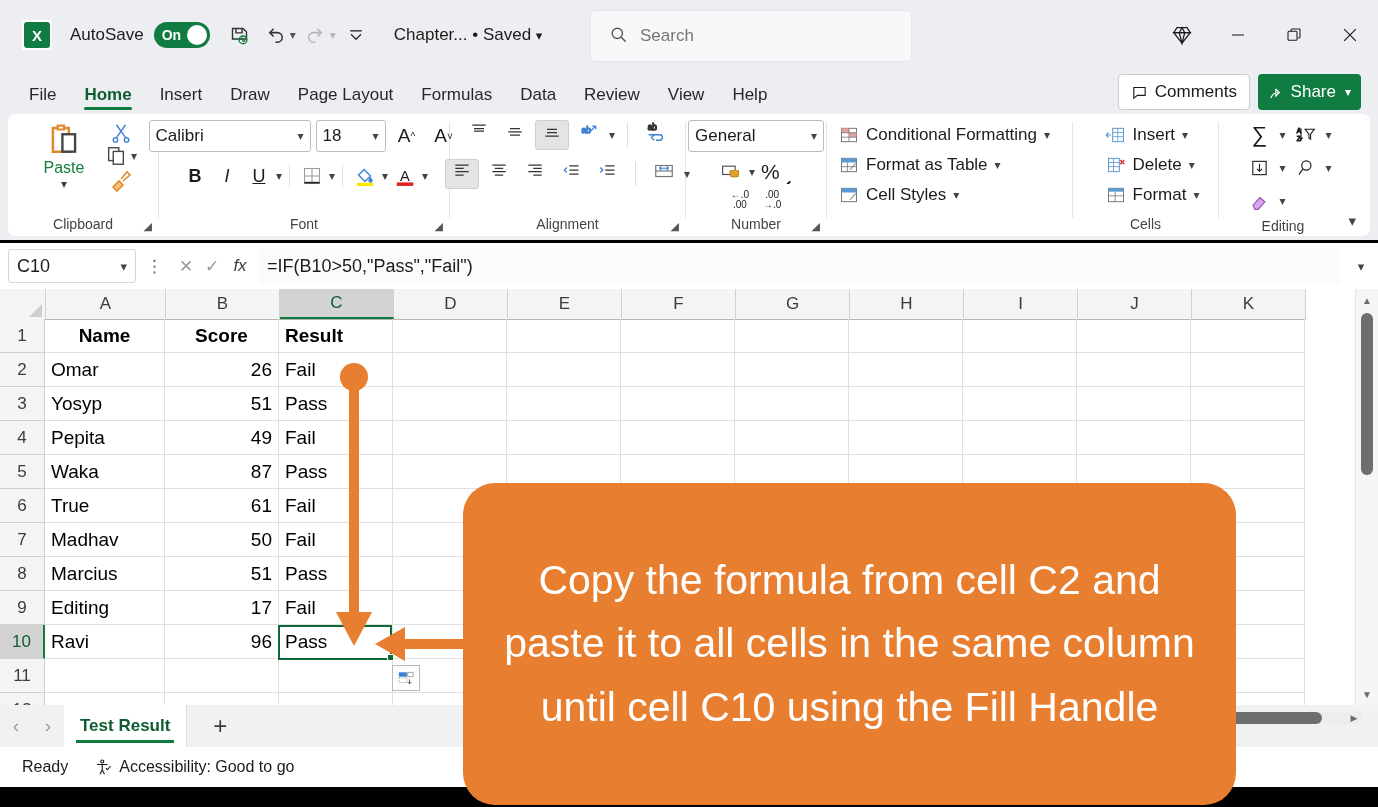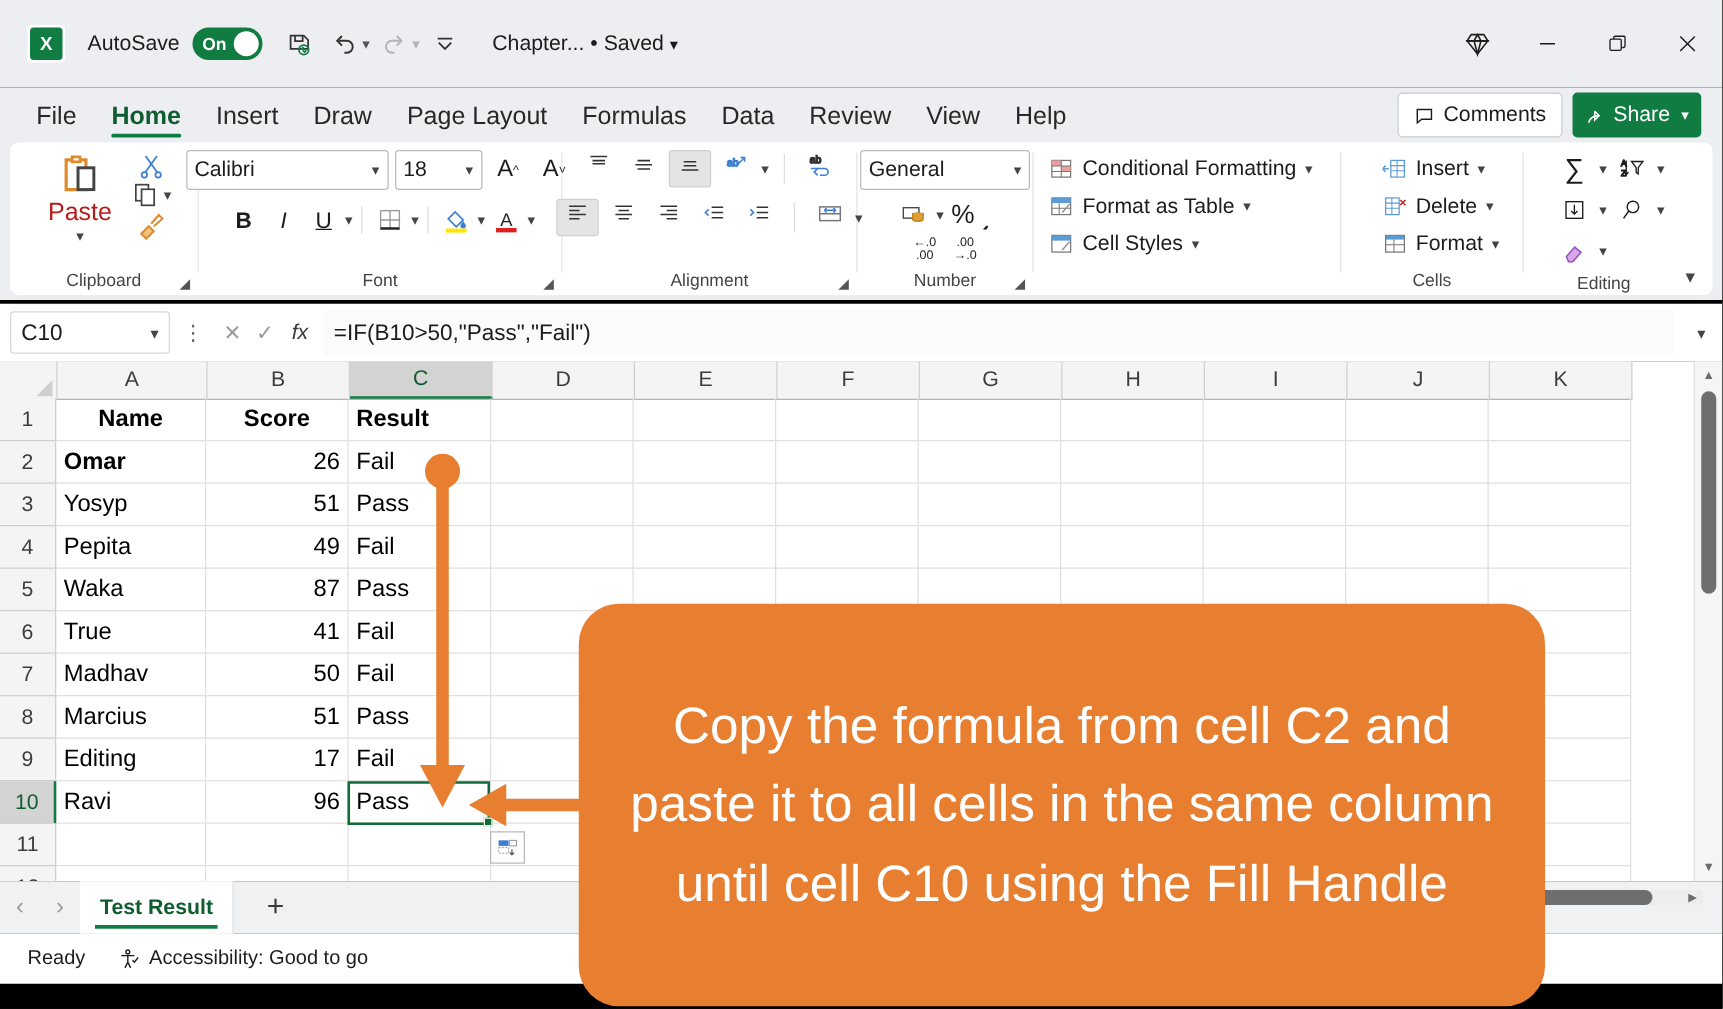--- a/index.html
+++ b/index.html
@@ -20,38 +20,38 @@
   .qat-caret.dim{color:#b4b4b4;}
   .doctitle{margin-left:22px;font-size:17px;color:#1c1c1c;white-space:nowrap;}
   .searchbox{position:absolute;left:590px;top:10px;width:320px;height:50px;background:#f7f8f9;border-radius:5px;display:flex;align-items:center;border:1px solid #e6e8ea;}
   .searchbox .mag{margin-left:18px;color:#5a5a5a;}
   .search-inp{border:0;background:transparent;outline:none;font-size:17px;color:#5a5a5a;margin-left:10px;width:220px;font-family:"Liberation Sans",sans-serif;}
   .win-ctrl{position:absolute;top:0;height:70px;display:flex;align-items:center;}
   .wb{width:56px;height:70px;display:flex;align-items:center;justify-content:center;color:#1c1c1c;}
 
   
   .tabbar{position:absolute;left:0;top:70px;width:1378px;height:42px;background:#eceef1;display:flex;align-items:flex-end;}
-  .tab{font-size:20px;color:#282828;padding:0 11px 7px 11px;margin-left:6px;position:relative;white-space:nowrap;}
+  .tab{font-size:17px;color:#282828;padding:0 11px 7px 11px;margin-left:6px;position:relative;white-space:nowrap;}
   .tab:first-child{margin-left:18px;}
   .tab.active{font-weight:bold;color:#0e5c2f;}
   .tab.active::after{content:"";position:absolute;left:11px;right:11px;bottom:2px;height:3px;background:#107c41;border-radius:2px;}
   .comments-btn{position:absolute;right:128px;top:4px;height:34px;padding:0 12px;background:#fff;border:1px solid #c8ccd0;border-radius:4px;display:flex;align-items:center;gap:7px;font-size:17px;color:#1c1c1c;}
   .share-btn{position:absolute;right:17px;top:4px;height:36px;padding:0 10px;background:#107c41;border-radius:4px;display:flex;align-items:center;gap:6px;font-size:17px;color:#fff;}
 
   
   .ribbon{position:absolute;left:0;top:112px;width:1378px;height:128px;background:#eceef1;}
   .ribbon-inner{position:absolute;left:8px;top:2px;width:1362px;height:122px;background:#fff;border-radius:7px;display:flex;}
   .grp{position:relative;height:122px;display:flex;flex-direction:column;align-items:center;}
   .grp-body{flex:1;display:flex;align-items:flex-start;padding-top:6px;}
   .grp-name{font-size:14px;color:#444;height:24px;display:flex;align-items:center;}
   .grp-sep{width:1px;height:96px;background:#e2e4e6;margin-top:8px;}
   .grp-launch{position:absolute;right:6px;bottom:3px;font-size:11px;color:#555;}
 
   .paste-col{display:flex;flex-direction:column;align-items:center;width:70px;}
-  .paste-lbl{font-size:20px;color:#b91c1c;margin-top:1px;}
+  .paste-lbl{font-size:16px;color:#15803d;margin-top:1px;}
   .clip-col{display:flex;flex-direction:column;align-items:center;gap:1px;padding-top:2px;}
   .ic{display:flex;align-items:center;justify-content:center;}
   .cv{font-size:12px;color:#444;}
 
   .fontrow1{display:flex;align-items:center;gap:5px;}
   .fontrow2{display:flex;align-items:center;gap:2px;margin-top:9px;}
   .inp{height:30px;border:1px solid #b9bcc0;border-radius:3px;background:#fff;display:flex;align-items:center;justify-content:space-between;padding:0 6px;font-size:17px;color:#1c1c1c;}
   .fbtn{width:30px;height:30px;display:flex;align-items:center;justify-content:center;font-size:18px;color:#1c1c1c;}
   .aicon{width:32px;height:30px;display:flex;align-items:center;justify-content:center;font-size:19px;color:#1c1c1c;}
 
@@ -168,20 +168,29 @@
       <div class="qat-btn">
         <svg width="20" height="20" viewBox="0 0 24 24" fill="none" stroke="#333" stroke-width="1.7">
           <path d="M5 7h14"></path>
             <path d="M6 11l6 6 6-6"></path>
         </svg>
       </div>
     </div>
 
     <span class="doctitle"><span>Chapter... • Saved</span> <span style="font-size:13px;">▾</span></span>
 
+    <div class="searchbox">
+      <span class="mag">
+        <svg width="19" height="19" viewBox="0 0 24 24" fill="none" stroke="#5a5a5a" stroke-width="1.8">
+          <circle cx="10.5" cy="10.5" r="6.5"></circle>
+            <path d="M15.5 15.5L21 21"></path>
+        </svg>
+      </span>
+      <input class="search-inp" placeholder="Search" style="">
+    </div>
 
     <div class="win-ctrl" style="right:0;">
       <div class="wb">
         <svg width="22" height="22" viewBox="0 0 24 24" fill="none" stroke="#1c1c1c" stroke-width="1.4">
           <path d="M3 9.5h18L12 21 3 9.5z"></path>
             <path d="M6.5 4h11l3.5 5.5H3L6.5 4z"></path>
             <path d="M9 9.5L12 21l3-11.5M9 9.5L12 4l3 5.5"></path>
         </svg>
       </div>
       <div class="wb">
@@ -601,21 +610,21 @@
         <div class="gc" style="width:114px;"></div>
           <div class="gc" style="width:114px;"></div>
           <div class="gc" style="width:114px;"></div>
           <div class="gc" style="width:114px;"></div>
           <div class="gc" style="width:114px;"></div>
           <div class="gc" style="width:114px;"></div>
           <div class="gc" style="width:114px;"></div>
           <div class="gc" style="width:114px;"></div>
       </div>
       <div class="gr">
-        <div class="gc" style="width:120px;font-weight:bold;">Omar</div>
+        <div class="gc" style="width:120px;">Omar</div>
         <div class="gc r" style="width:114px;">26</div>
         <div class="gc" style="width:114px;">Fail</div>
         <div class="gc" style="width:114px;"></div>
           <div class="gc" style="width:114px;"></div>
           <div class="gc" style="width:114px;"></div>
           <div class="gc" style="width:114px;"></div>
           <div class="gc" style="width:114px;"></div>
           <div class="gc" style="width:114px;"></div>
           <div class="gc" style="width:114px;"></div>
           <div class="gc" style="width:114px;"></div>
@@ -654,21 +663,21 @@
           <div class="gc" style="width:114px;"></div>
           <div class="gc" style="width:114px;"></div>
           <div class="gc" style="width:114px;"></div>
           <div class="gc" style="width:114px;"></div>
           <div class="gc" style="width:114px;"></div>
           <div class="gc" style="width:114px;"></div>
           <div class="gc" style="width:114px;"></div>
       </div>
       <div class="gr">
         <div class="gc" style="width:120px;">True</div>
-        <div class="gc r" style="width:114px;">41</div>
+        <div class="gc r" style="width:114px;">61</div>
         <div class="gc" style="width:114px;">Fail</div>
         <div class="gc" style="width:114px;"></div>
           <div class="gc" style="width:114px;"></div>
           <div class="gc" style="width:114px;"></div>
           <div class="gc" style="width:114px;"></div>
           <div class="gc" style="width:114px;"></div>
           <div class="gc" style="width:114px;"></div>
           <div class="gc" style="width:114px;"></div>
           <div class="gc" style="width:114px;"></div>
       </div>

